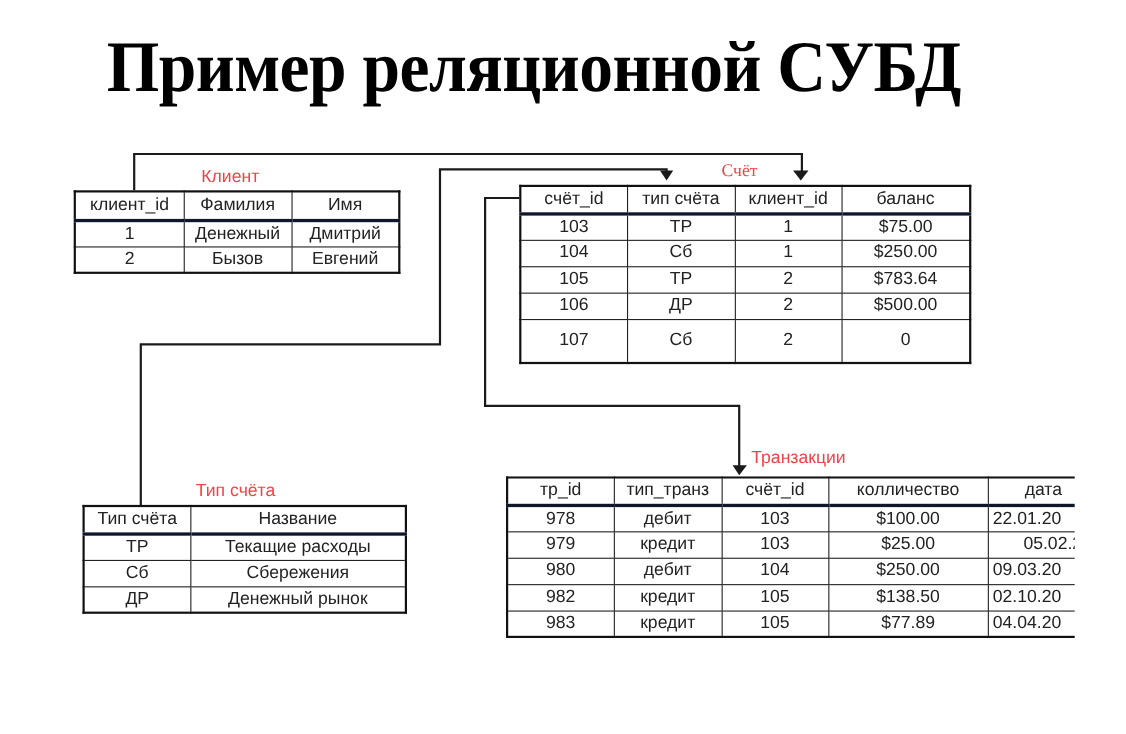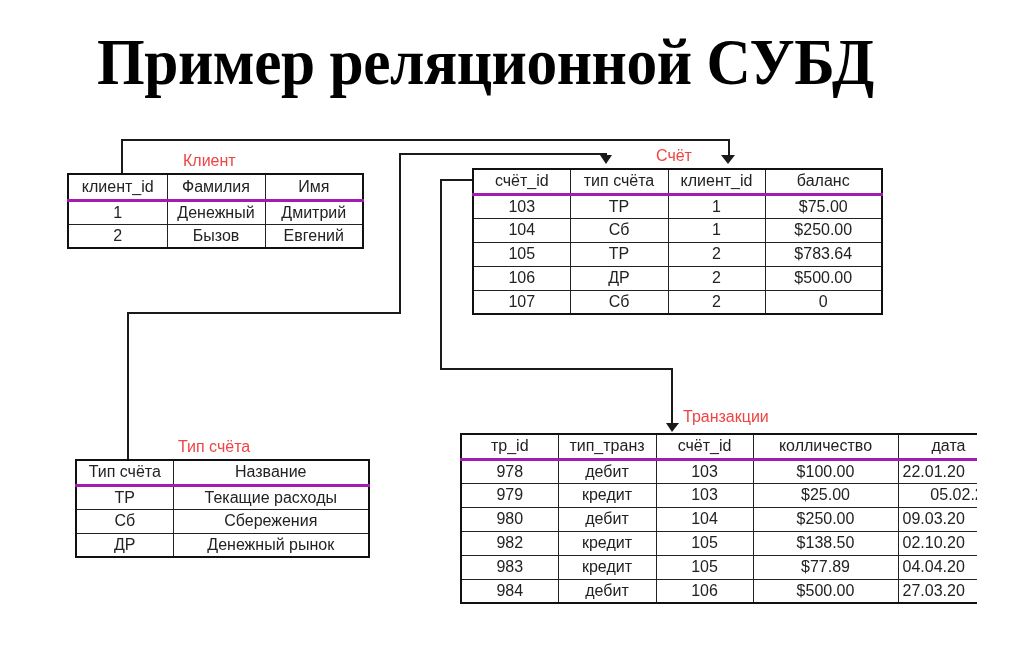--- a/index.html
+++ b/index.html
@@ -13,21 +13,21 @@
   svg.connectors { position: absolute; left: 0; top: 0; }
   .caption { position: absolute; font-size: 16px; line-height: 18px; white-space: nowrap; color: #ef4444; }
   table.db {
     position: absolute; border-collapse: collapse; table-layout: fixed;
     font-size: 16px; color: #222; border: 2px solid #111;
   }
   table.db th, table.db td {
     border: 1px solid #222; padding: 0; text-align: center; white-space: nowrap; overflow: hidden;
     font-weight: normal;
   }
-  table.db thead th { border-bottom: 3px solid #a21caf; }
+  table.db thead th { border-bottom: 3px solid #0f172a; }
   .clip-wrap { position: absolute; overflow: hidden; }
   .clip-wrap table.db { position: static; padding-left: 12px; }
 </style>
 </head>
 <body>
 
 <div class="title">Пример реляционной СУБД</div>
 
 <svg class="connectors" width="1024" height="667" viewBox="0 0 1024 667">
   <g fill="none" stroke="#1a1a1a" stroke-width="2">
@@ -66,21 +66,21 @@
       <td>Дмитрий</td>
     </tr>
     <tr style="height:24px">
       <td>2</td>
       <td>Бызов</td>
       <td>Евгений</td>
     </tr>
   </tbody>
 </table>
 
-<div class="caption" style="left:656px; top:147px;">Счёт</div>
+<div class="caption" style="left:656px; top:147px;font-family:Liberation Serif, serif;">Счёт</div>
 <table class="db" style="left:472px; top:168px; width:409px;">
   <colgroup>
       <col style="width:97px">
       <col style="width:98px">
       <col style="width:97px">
       <col style="width:117px">
     </colgroup>
   <thead>
       <tr style="height:25px">
     <th>счёт_id</th>
@@ -107,21 +107,21 @@
       <td>ТР</td>
       <td>2</td>
       <td>$783.64</td>
     </tr>
     <tr style="height:24px">
       <td>106</td>
       <td>ДР</td>
       <td>2</td>
       <td>$500.00</td>
     </tr>
-    <tr style="height:24px">
+    <tr style="height:40px">
       <td>107</td>
       <td>Сб</td>
       <td>2</td>
       <td>0</td>
     </tr>
   </tbody>
 </table>
 
 <div class="caption" style="left:178px; top:438px;">Тип счёта</div>
 <table class="db" style="left:75px; top:459px; width:293px;">
@@ -199,22 +199,15 @@
         <td>$138.50</td>
         <td style="text-align:left; padding-left:4px;">02.10.20</td>
       </tr>
       <tr style="height:24px">
         <td>983</td>
         <td>кредит</td>
         <td>105</td>
         <td>$77.89</td>
         <td style="text-align:left; padding-left:4px;">04.04.20</td>
       </tr>
-      <tr style="height:24px">
-        <td>984</td>
-        <td>дебит</td>
-        <td>106</td>
-        <td>$500.00</td>
-        <td style="text-align:left; padding-left:4px;">27.03.20</td>
-      </tr>
     </tbody>
   </table>
 </div>
 
 </body></html>

